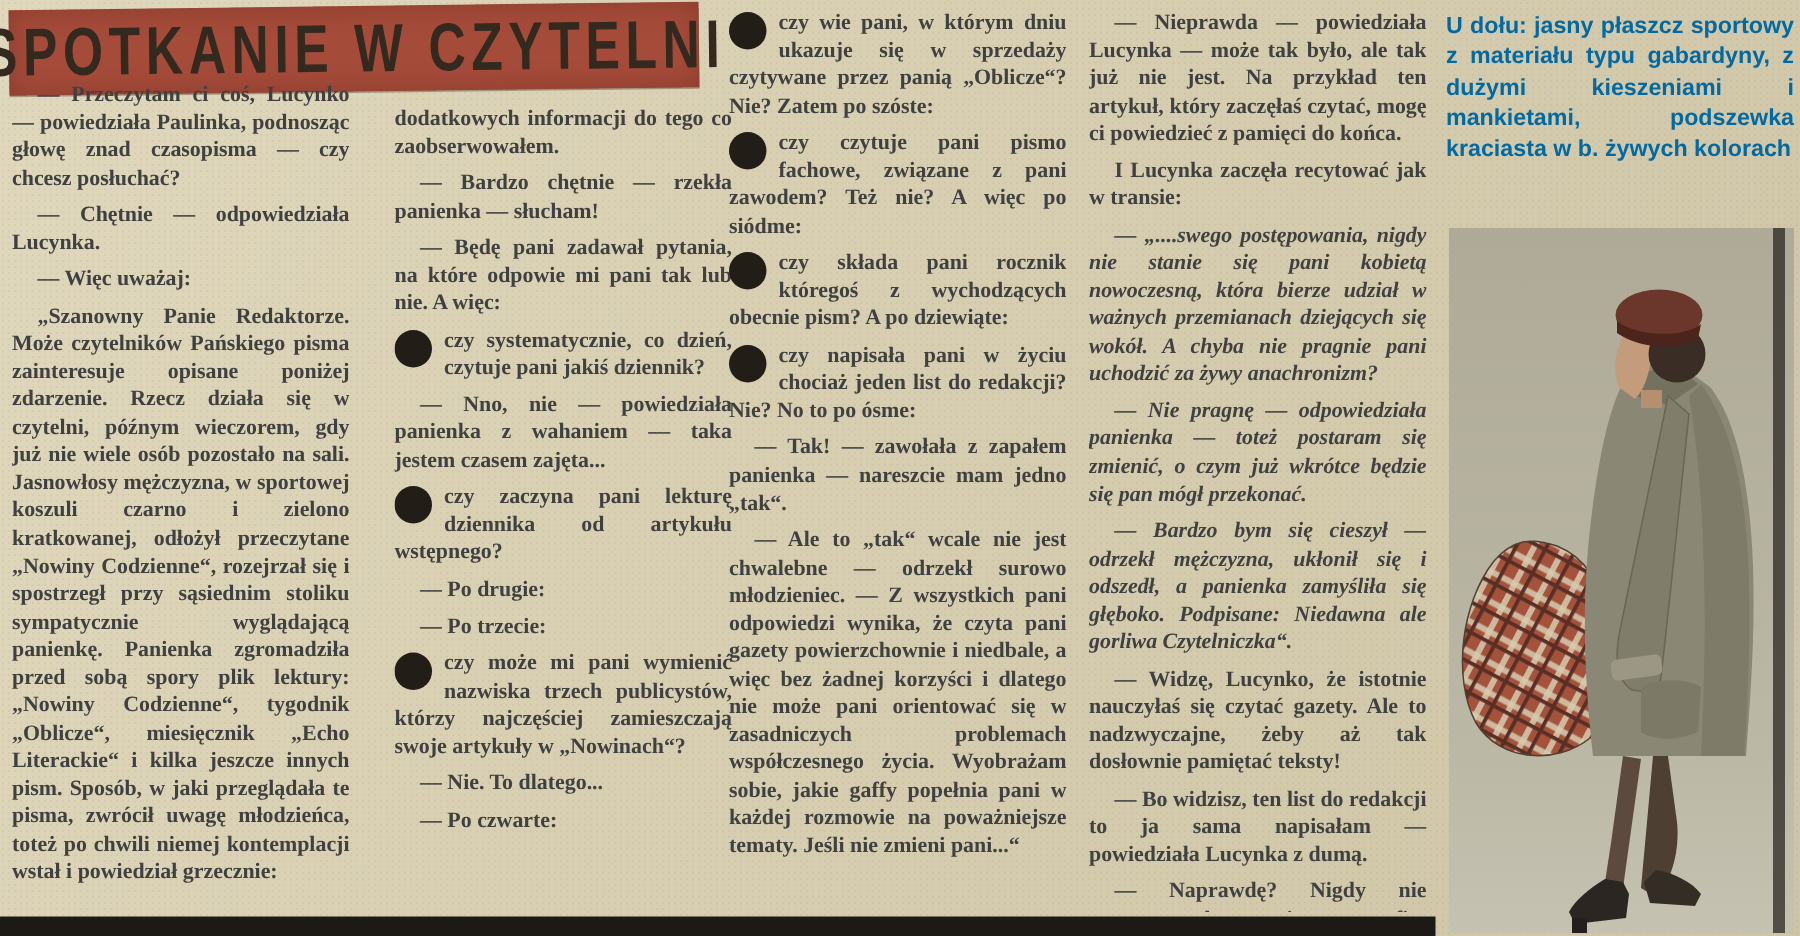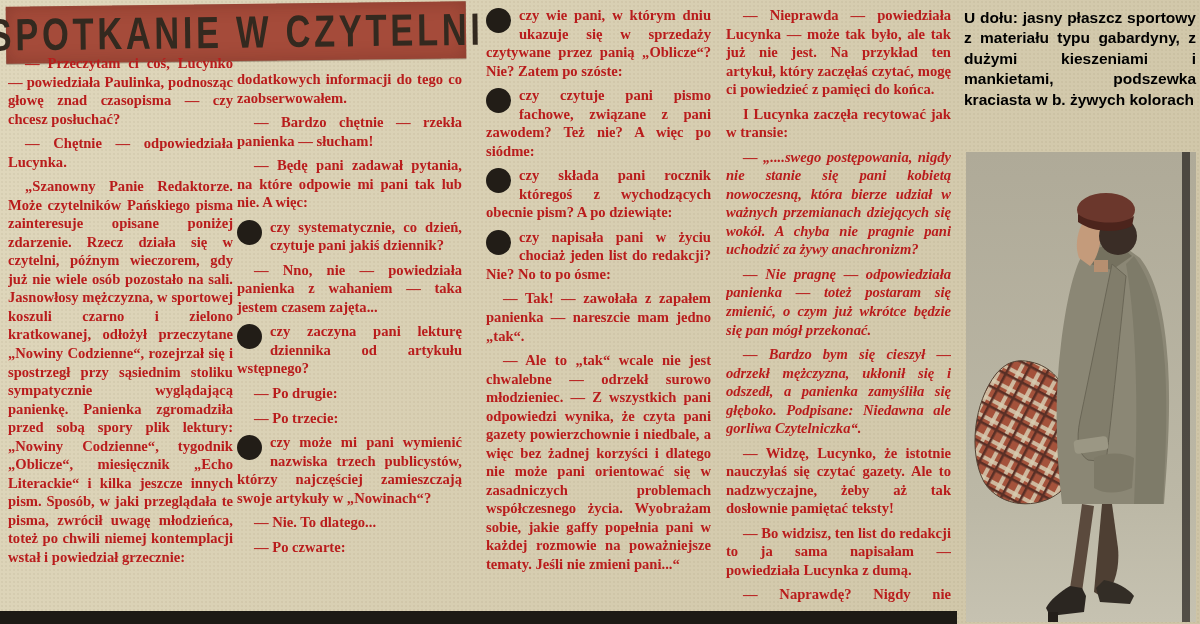--- a/index.html
+++ b/index.html
@@ -25,29 +25,29 @@
   .title-banner span{
     font-family:"Liberation Sans", sans-serif;
     font-weight:800;font-size:37px;letter-spacing:4px;
     color:#33291f;white-space:nowrap;
     transform:scale(0.93,1.22);
   }
 
   
   .col{position:absolute;width:225px;overflow:hidden;}
   .col-0{left:8px;  top:54px;height:538px;}
-  .col-1{left:237px;top:70px;height:538px;}
+  .col-1{left:263px;top:70px;height:538px;}
   .col-2{left:486px;top:6px; height:602px;}
   .col-3{left:726px;top:6px; height:602px;}
 
   .para{
     margin:0 0 6px 0;
     font-size:14.6px;line-height:1.27;font-weight:700;
     text-align:justify;
-    color:#b91c1c;
+    color:#404040;
   }
   .para.dialogue, .para.plain, .para.letter, .para.italic{text-indent:17px;}
   .para.cont{text-indent:0;}
   .para.italic{font-style:italic;}
   .para.bullet{text-indent:0;}
   .dot{
     float:left;width:25px;height:25px;border-radius:50%;
     background:#221d17;margin:2px 8px 1px 0;
   }
 
@@ -55,38 +55,39 @@
   .bottom-bar{
     position:absolute;left:0;top:611px;width:957px;height:13px;
     background:#1d1a15;
   }
 
   
   .sidebar{position:absolute;left:964px;top:8px;width:232px;}
   .caption{
     font-family:"Liberation Sans", sans-serif;
     font-weight:700;font-size:15.5px;line-height:1.32;
-    text-align:justify;color:#000000;margin:0;
+    text-align:justify;color:#0369a1;margin:0;
   }
   .photo{
     position:absolute;left:966px;top:152px;width:230px;height:470px;
   }
 </style>
 </head>
 <body>
 
 <div class="page">
 
   <div class="title-banner">
     <span>SPOTKANIE W CZYTELNI</span>
   </div>
 
   <div class="col col-0">
       <p class="para dialogue">— Przeczytam ci coś, Lucynko — powiedziała Paulinka, podnosząc głowę znad czasopisma — czy chcesz posłuchać?</p>
       <p class="para dialogue">— Chętnie — odpowiedziała Lucynka.</p>
+      <p class="para dialogue">— Więc uważaj:</p>
       <p class="para letter">„Szanowny Panie Redaktorze. Może czytelników Pańskiego pisma zainteresuje opisane poniżej zdarzenie. Rzecz działa się w czytelni, późnym wieczorem, gdy już nie wiele osób pozostało na sali. Jasnowłosy mężczyzna, w sportowej koszuli czarno i zielono kratkowanej, odłożył przeczytane „Nowiny Codzienne“, rozejrzał się i spostrzegł przy sąsiednim stoliku sympatycznie wyglądającą panienkę. Panienka zgromadziła przed sobą spory plik lektury: „Nowiny Codzienne“, tygodnik „Oblicze“, miesięcznik „Echo Literackie“ i kilka jeszcze innych pism. Sposób, w jaki przeglądała te pisma, zwrócił uwagę młodzieńca, toteż po chwili niemej kontemplacji wstał i powiedział grzecznie:</p>
     </div>
   <div class="col col-1">
       <p class="para cont">dodatkowych informacji do tego co zaobserwowałem.</p>
       <p class="para dialogue">— Bardzo chętnie — rzekła panienka — słucham!</p>
       <p class="para dialogue">— Będę pani zadawał pytania, na które odpowie mi pani tak lub nie. A więc:</p>
       <p class="para bullet"><span class="dot"></span>czy systematycznie, co dzień, czytuje pani jakiś dziennik?</p>
       <p class="para dialogue">— Nno, nie — powiedziała panienka z wahaniem — taka jestem czasem zajęta...</p>
       <p class="para bullet"><span class="dot"></span>czy zaczyna pani lekturę dziennika od artykułu wstępnego?</p>
       <p class="para dialogue">— Po drugie:</p>

